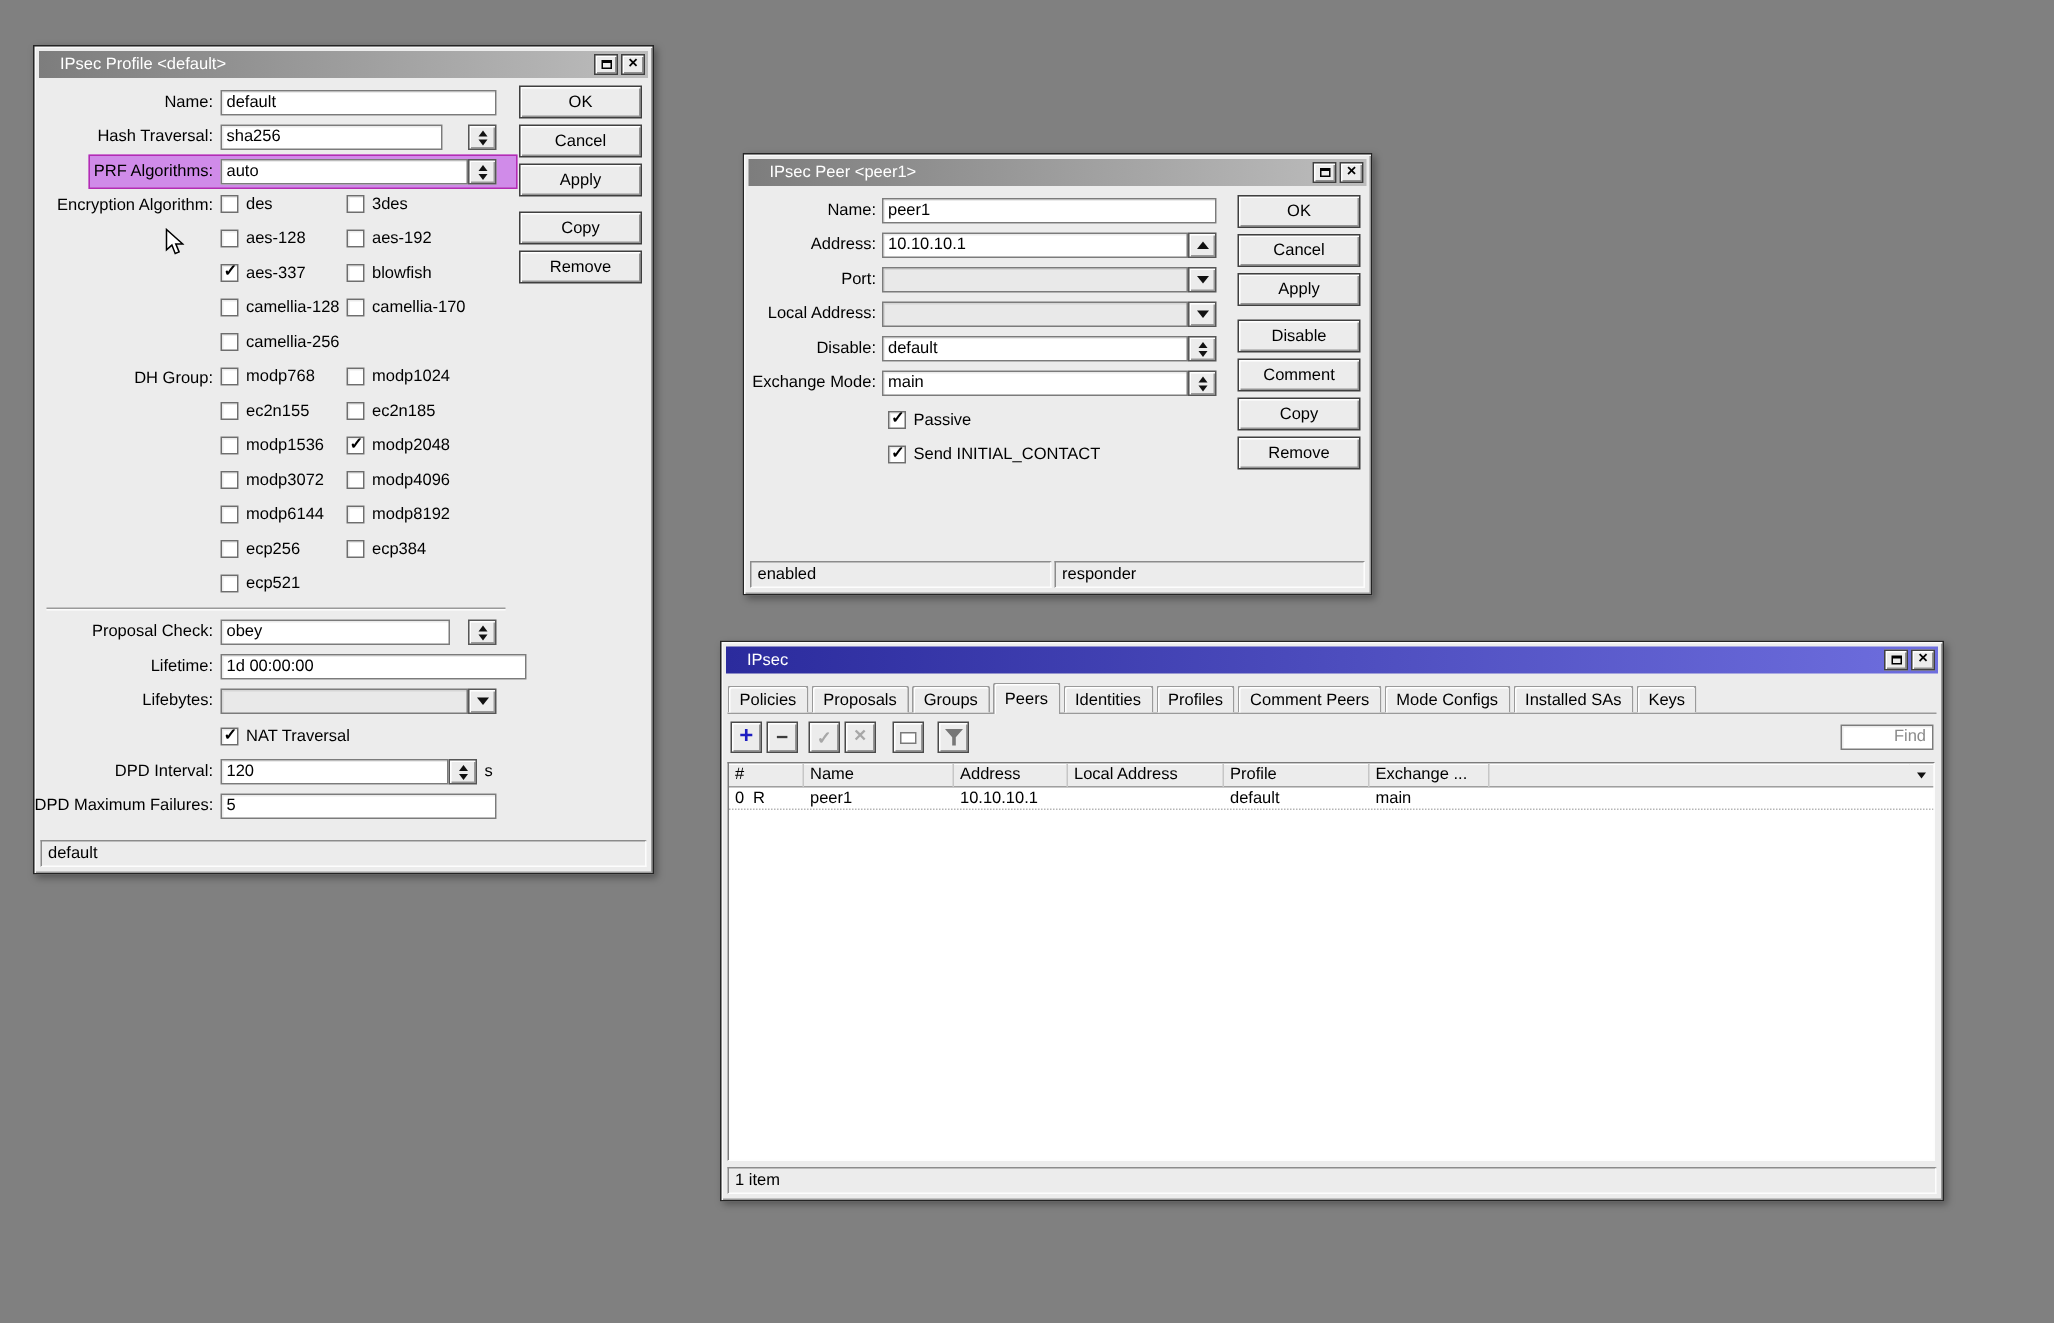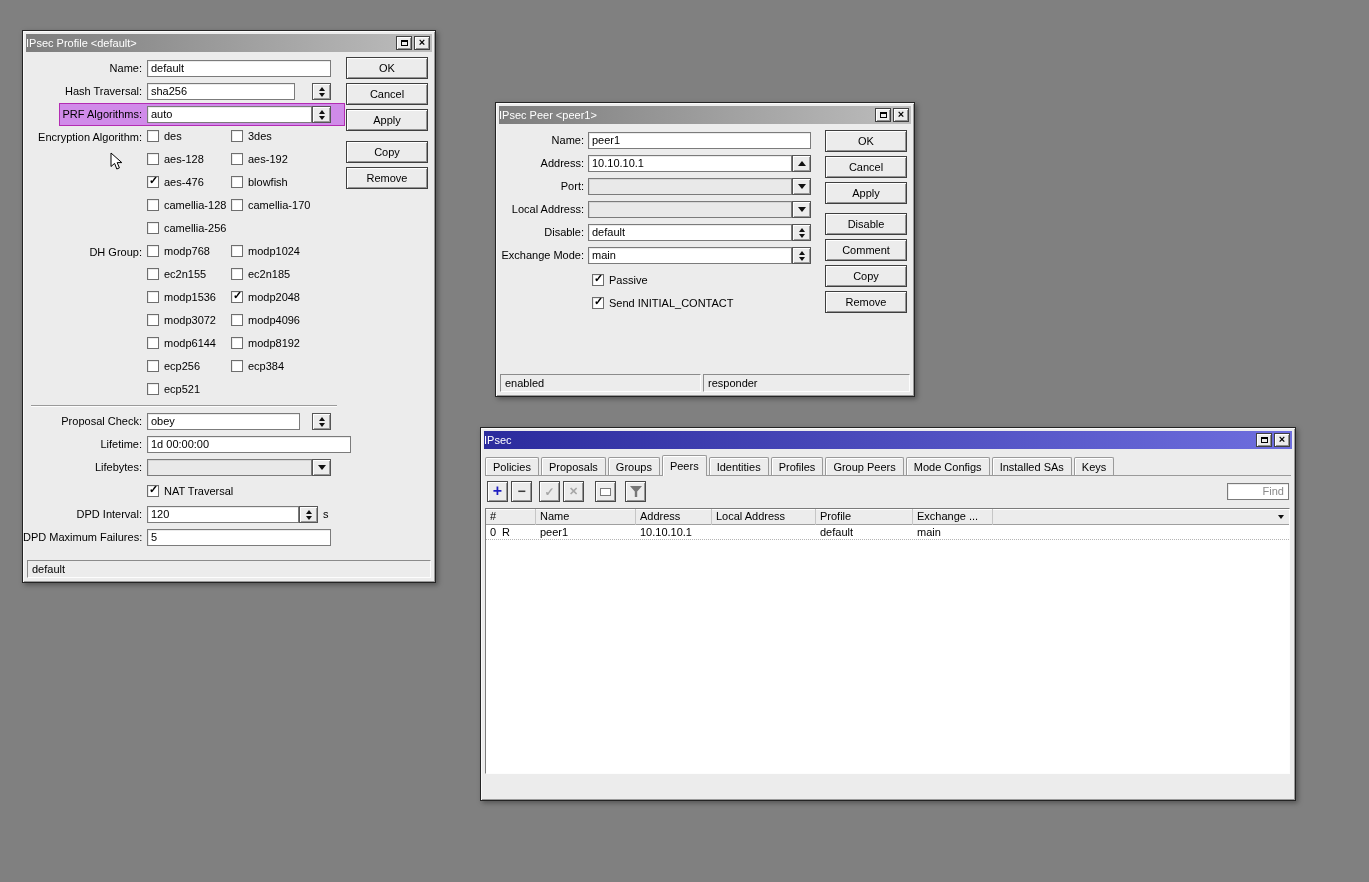--- a/index.html
+++ b/index.html
@@ -2,21 +2,21 @@
 <html><head>
 <meta charset="utf-8">
 <style>
   *{box-sizing:border-box;margin:0;padding:0}
   html,body{width:1369px;height:882px}
   body{font-family:"Liberation Sans",sans-serif;font-size:11px;color:#000;background:#808080}
   .desktop{position:relative;width:1369px;height:882px;background:#808080;overflow:hidden}
   .window{position:absolute;background:#ececec;border:1px solid #242424;
     box-shadow:inset 1px 1px 0 #fafafa,inset -1px -1px 0 #9a9a9a,2px 2px 5px rgba(0,0,0,.35)}
   .titlebar{position:absolute;left:3px;right:3px;top:3px;height:18px;display:flex;align-items:center;
-    padding-left:0;color:#fff;white-space:nowrap}
+    padding-left:14px;color:#fff;white-space:nowrap}
   .titlebar.inactive{background:linear-gradient(90deg,#7d7d7d 0%,#bdbdbd 100%)}
   .titlebar.active{background:linear-gradient(90deg,#2b2b9d 0%,#6e6ede 100%)}
   .title{flex:1;overflow:hidden}
   .tbtn{width:16px;height:14px;margin-right:2px;background:#ececec;border:1px solid #404040;
     box-shadow:inset 1px 1px 0 #fff,inset -1px -1px 0 #909090;display:flex;align-items:center;justify-content:center;color:#000;flex:none}
   .maxglyph{width:7px;height:6px;border:1px solid #000;border-top-width:2px}
   .closeglyph{font-size:11px;font-weight:bold;line-height:1;margin-top:-1px}
   .lbl{position:absolute;height:15px;line-height:15px;text-align:right;white-space:nowrap}
   .ulbl{position:absolute;height:15px;line-height:15px;white-space:nowrap}
   .txt{position:absolute;height:17px;line-height:15px;padding:0 3px;background:#fff;border:1px solid #7b7b7b;
@@ -114,21 +114,21 @@
       <span class="cblabel">aes-128</span>
     </div>
     <div class="cbrow" style="left:208px;top:120px">
       <span class="cb"></span>
       <span class="cblabel">aes-192</span>
     </div>
     <div class="cbrow" style="left:124px;top:143px">
       <span class="cb on">
           <span class="mark">✓</span>
         </span>
-      <span class="cblabel">aes-476</span>
+      <span class="cblabel">aes-337</span>
     </div>
     <div class="cbrow" style="left:208px;top:143px">
       <span class="cb"></span>
       <span class="cblabel">blowfish</span>
     </div>
     <div class="cbrow" style="left:124px;top:166px">
       <span class="cb"></span>
       <span class="cblabel">camellia-128</span>
     </div>
     <div class="cbrow" style="left:208px;top:166px">
@@ -324,21 +324,21 @@
         </span>
     </div>
 
     <div class="tabbar" style="left:4px;top:26px;right:4px;height:22px">
       <span class="tab">Policies</span>
       <span class="tab">Proposals</span>
       <span class="tab">Groups</span>
       <span class="tab active">Peers</span>
       <span class="tab">Identities</span>
       <span class="tab">Profiles</span>
-      <span class="tab">Group Peers</span>
+      <span class="tab">Comment Peers</span>
       <span class="tab">Mode Configs</span>
       <span class="tab">Installed SAs</span>
       <span class="tab">Keys</span>
     </div>
 
     <div class="toolbtn" style="left:6px;top:53px">
         <span class="plus">+</span>
       </div>
     <div class="toolbtn" style="left:30px;top:53px">
         <span class="minus">−</span>
@@ -379,20 +379,21 @@
           <span>R</span>
         </div>
         <div class="td" style="width:100px">peer1</div>
         <div class="td" style="width:76px">10.10.10.1</div>
         <div class="td" style="width:104px"></div>
         <div class="td" style="width:97px">default</div>
         <div class="td" style="width:80px">main</div>
       </div>
     </div>
 
+    <div class="statusbar" style="left:4px;right:4px;bottom:4px">1 item</div>
   </div>
 
   <div class="cursor" style="left:110px;top:152px">
     <svg width="13" height="19" viewBox="0 0 13 19">
         <path d="M1,1 L1,14.5 L4.6,11.4 L6.8,17 L9.4,15.9 L7.2,10.6 L11.8,10.6 Z" fill="#ffffff" stroke="#000000" stroke-width="1"></path>
       </svg>
   </div>
 
 </div>
 

